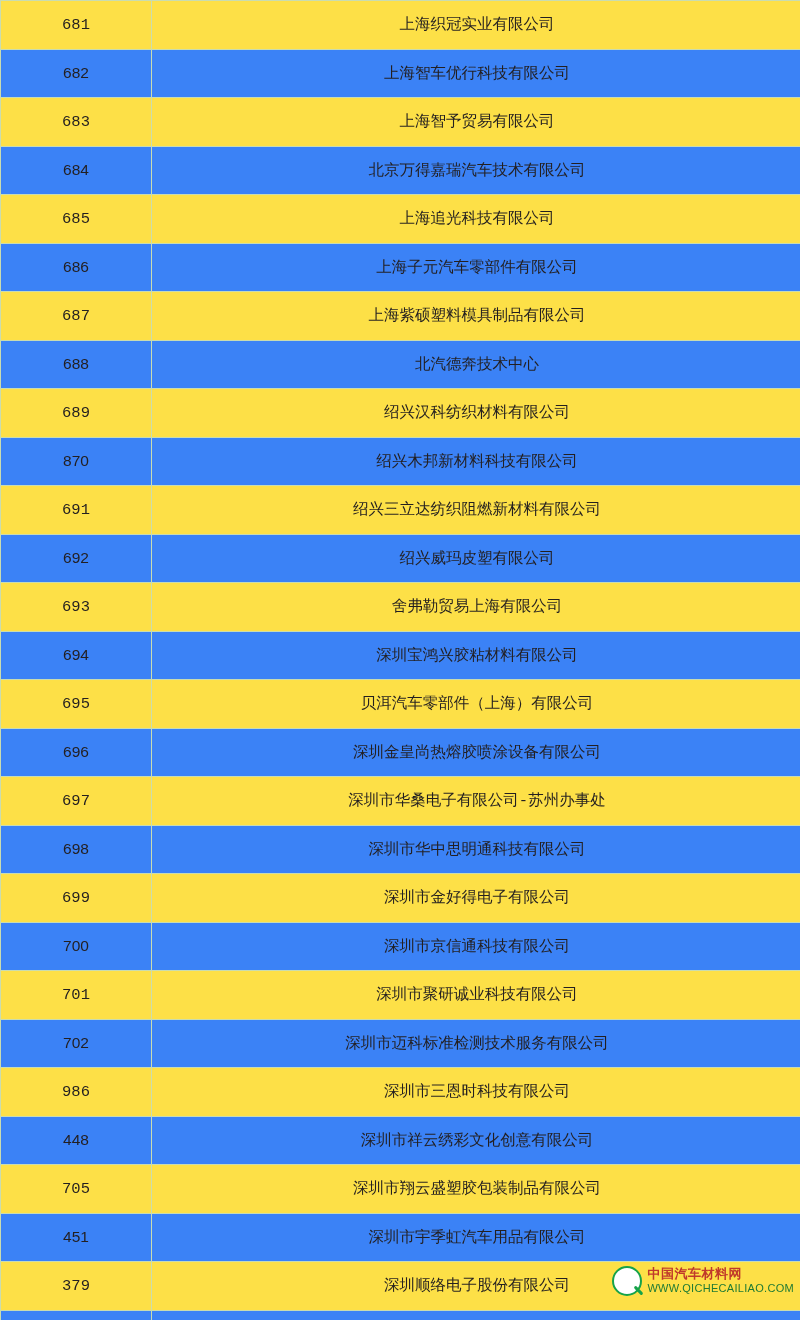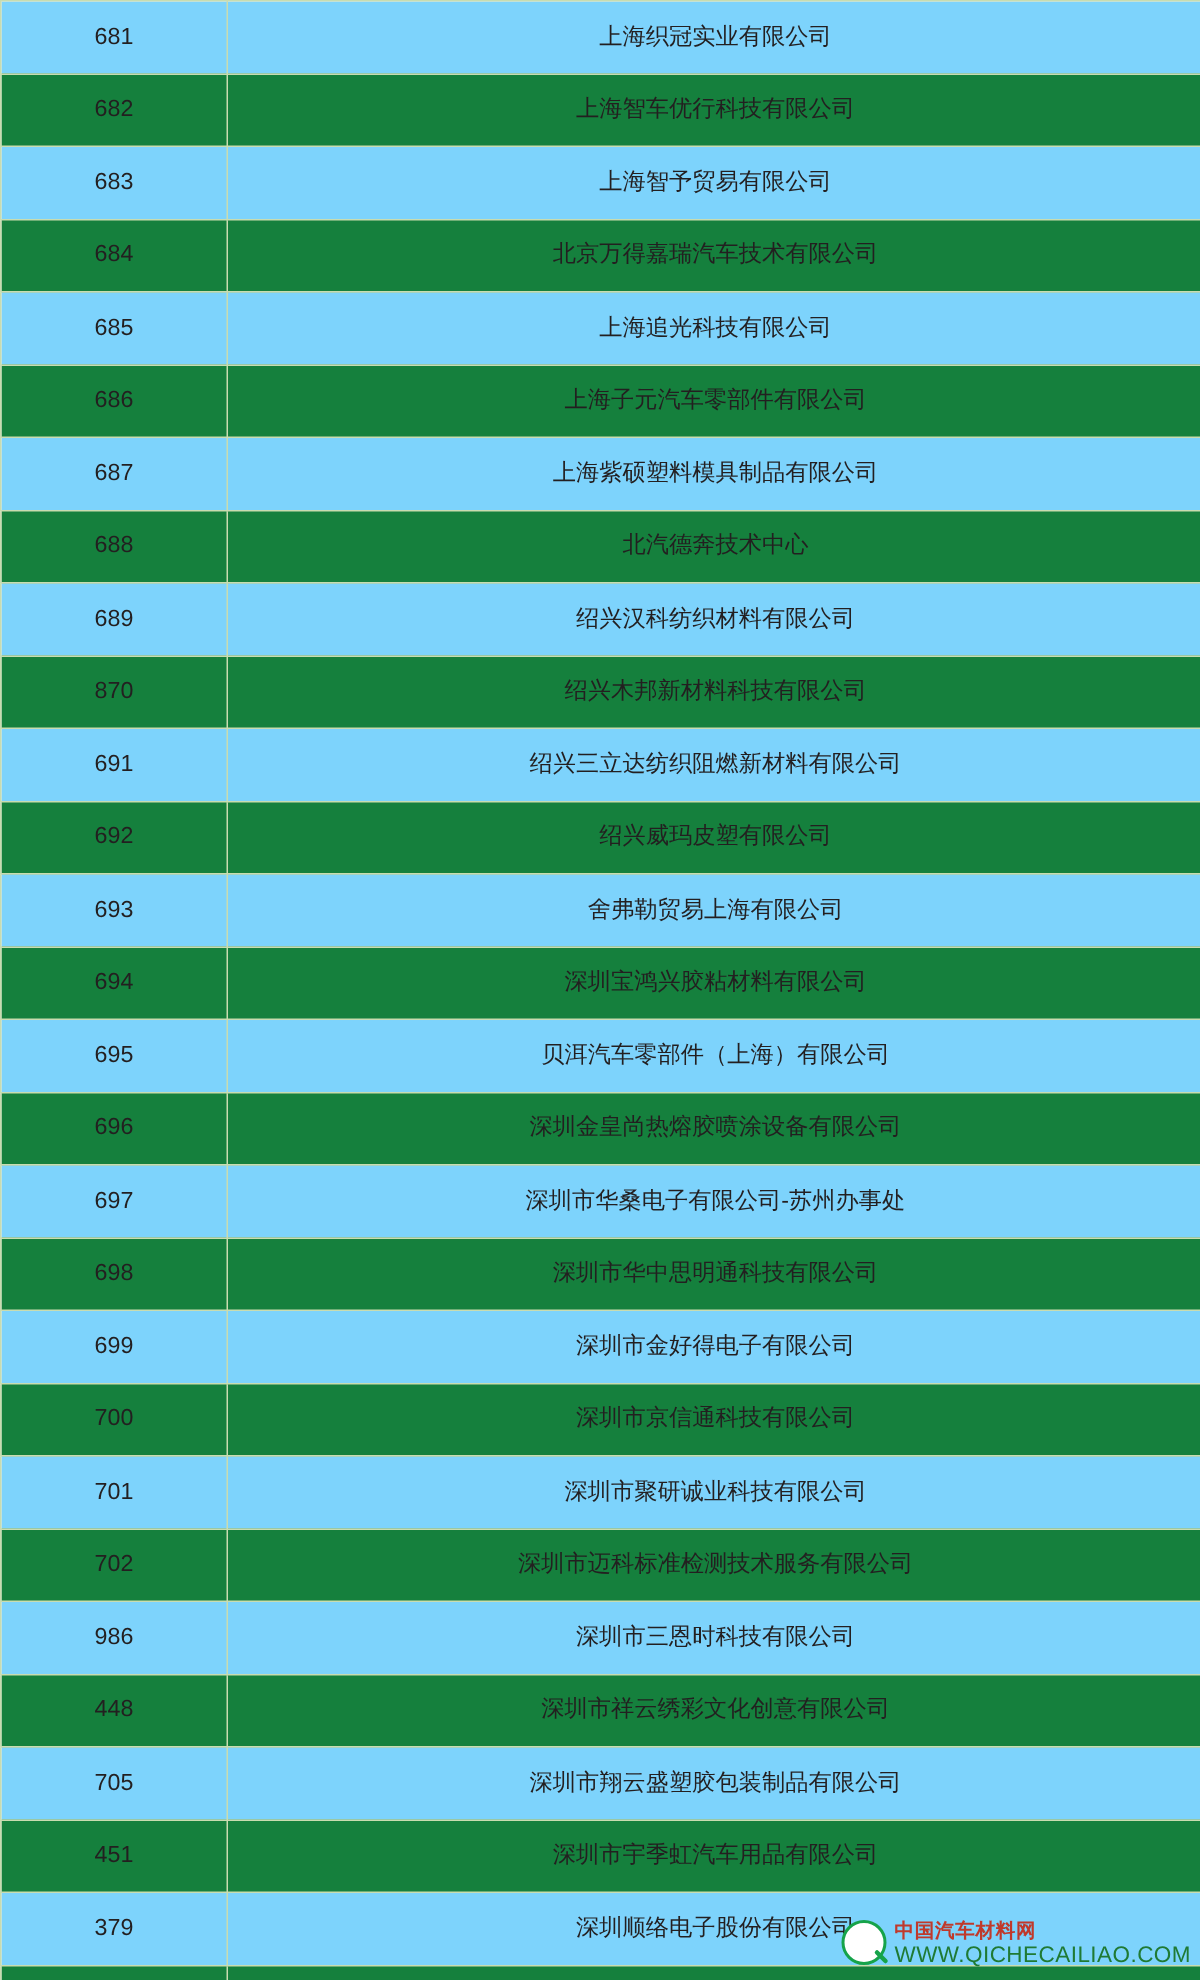--- a/index.html
+++ b/index.html
@@ -33,32 +33,34 @@
     padding: 0;
     line-height: 1.3;
   }
   td.col-index {
     width: 150px;
   }
   td.col-name {
     width: 650px;
   }
   tr.row-odd td {
-    background: #7dd3fc;
+    background: #fde047;
+    font-family: Liberation Mono, monospace;
   }
   tr.row-even td {
-    background: #15803d;
+    background: #3b82f6;
     margin-left: 29px;
   }
   
   .watermark {
     position: absolute;
     right: 6px;
-    bottom: 8px;
+    bottom: 24px;
     display: flex;
+    align-items: center;
     gap: 5px;
     pointer-events: none;
   }
   .wm-logo {
     width: 26px;
     height: 26px;
     border-radius: 50%;
     background: #ffffff;
     border: 2px solid #16a34a;
     position: relative;
@@ -75,21 +77,21 @@
     transform: rotate(45deg);
     border-radius: 2px;
   }
   .wm-text-main {
     font-size: 13px;
     color: #c0392b;
     font-weight: bold;
     letter-spacing: 0.5px;
   }
   .wm-text-sub {
-    font-size: 15px;
+    font-size: 11px;
     color: #1f7a34;
     letter-spacing: 0.3px;
     display: block;
   }
   .wm-texts {
     display: flex;
     flex-direction: column;
     justify-content: center;
     line-height: 1.15;
   }

